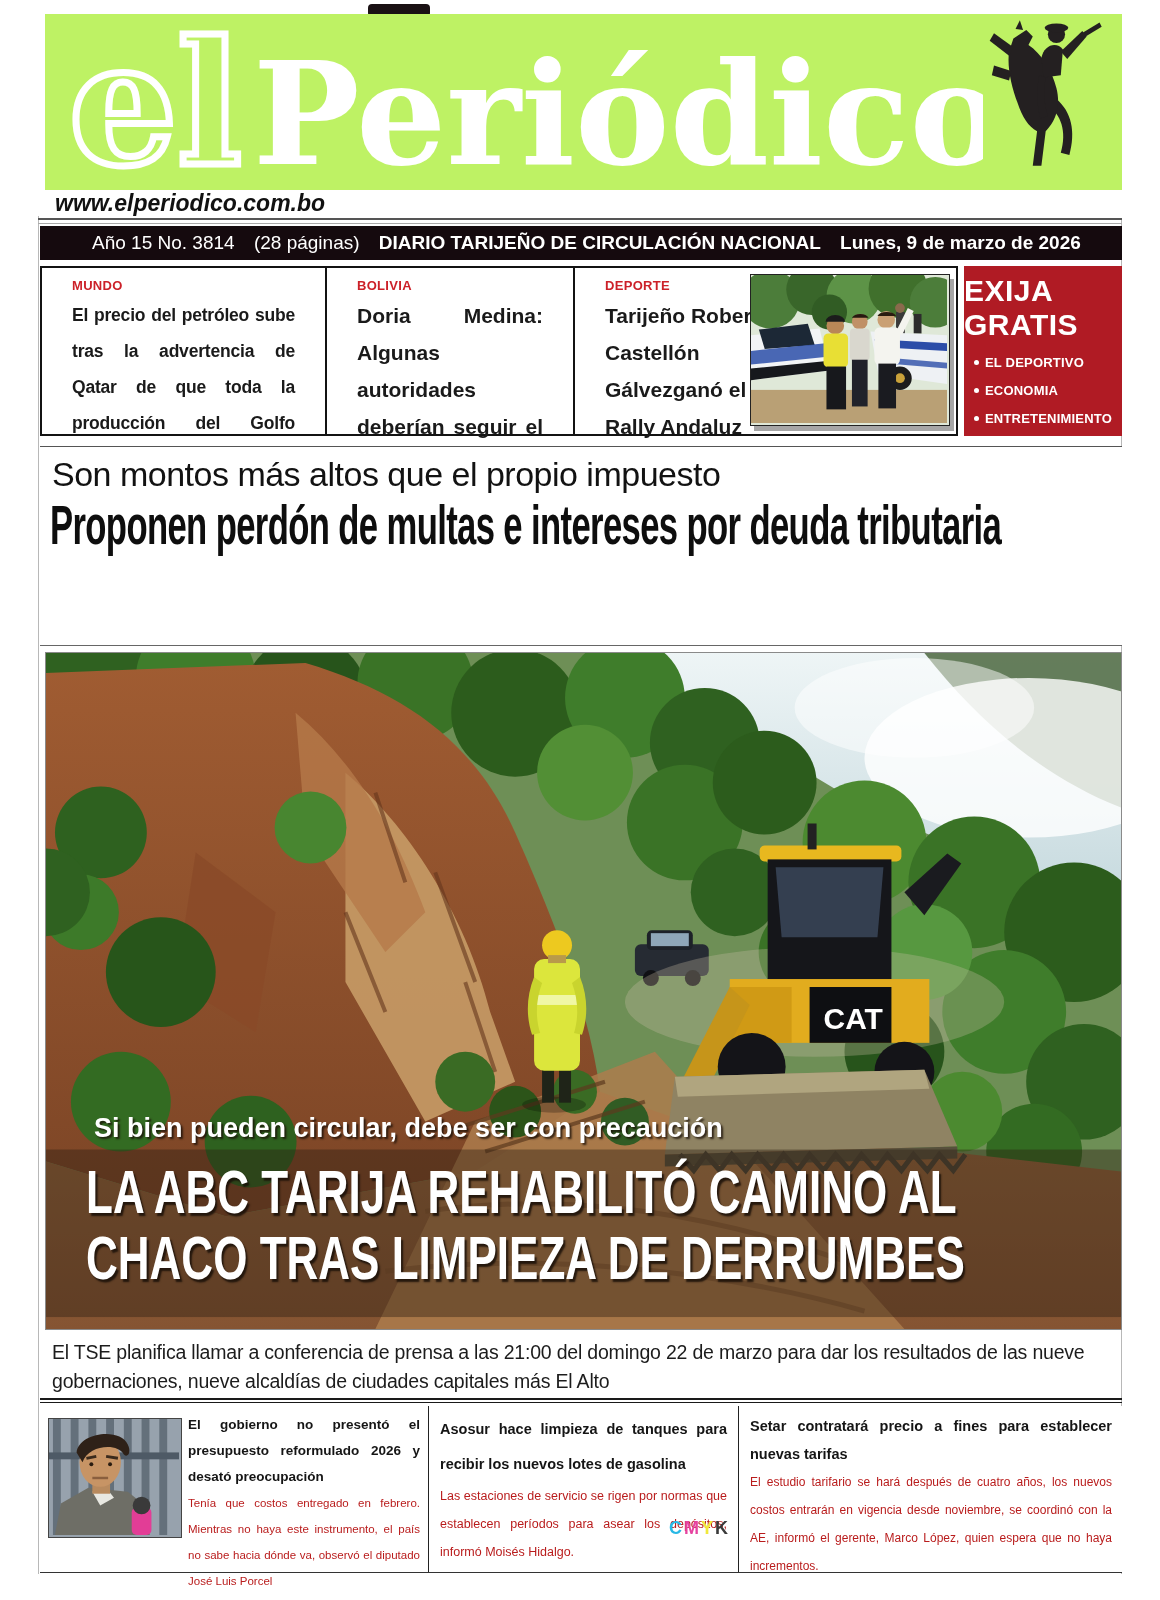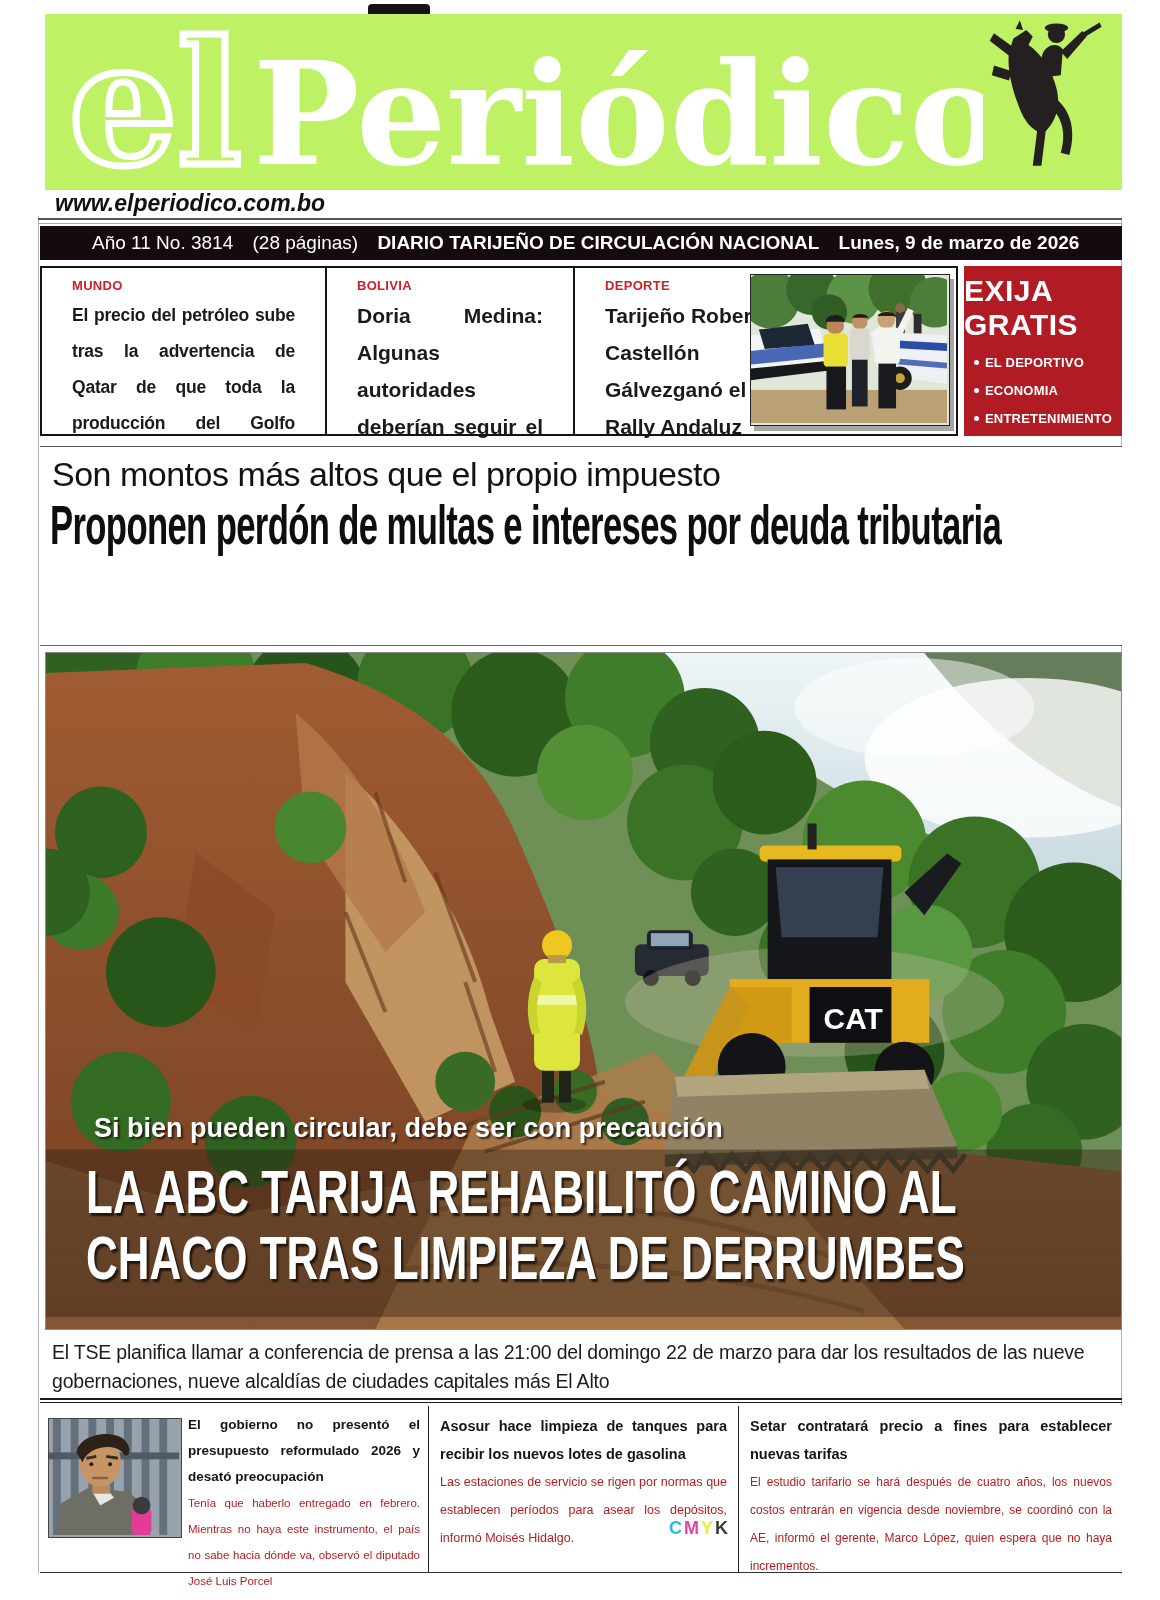--- a/index.html
+++ b/index.html
@@ -69,21 +69,21 @@
   .vsep1{position:absolute;left:388px;top:0;width:1px;height:100%;background:#222;}
   .vsep2{position:absolute;left:698px;top:0;width:1px;height:100%;background:#222;}
   .story-photo{position:absolute;left:8px;top:12px;width:132px;height:118px;border:1px solid #444;background:#97a2ad;}
   .col{position:absolute;top:6px;}
   .col-h{font-weight:bold;text-align:justify;color:#151515;}
   .col-b{text-align:justify;color:#b91c1c;}
   .col1{left:148px;width:232px;}
   .col1 .col-h{font-size:13.5px;line-height:26px;}
   .col1 .col-b{font-size:11.5px;line-height:26px;}
   .col2{left:400px;width:287px;}
-  .col2 .col-h{font-size:14.5px;line-height:28px;}
+  .col2 .col-h{font-size:14.5px;line-height:35px;}
   .col2 .col-b{font-size:12.5px;line-height:28px;}
   .col3{left:710px;width:362px;}
   .col3 .col-h{font-size:14.5px;line-height:28px;}
   .col3 .col-b{font-size:12px;line-height:28px;}
   .bottom-border{left:40px;top:1572px;width:1082px;height:1px;background:#333;}
 
   .cmyk{left:590px;top:1518px;width:140px;text-align:right;font-size:18px;font-weight:bold;letter-spacing:2px;}
   .cmyk .c{color:#29b8e5;} .cmyk .m{color:#e643a0;} .cmyk .y{color:#f0e83c;} .cmyk .k{color:#3a3a3a;}
 </style>
 </head>
@@ -117,21 +117,21 @@
       </g>
     </svg>
   </div>
 
   <div class="abs url-row">
     <div class="url-text">www.elperiodico.com.bo</div>
   </div>
   <div class="abs double-rule"></div>
 
   <div class="abs infobar">
-    <span>Año 11 No. 3814</span>
+    <span>Año 15 No. 3814</span>
     <span>(28 páginas)</span>
     <span class="b">DIARIO TARIJEÑO DE CIRCULACIÓN NACIONAL</span>
     <span class="b">Lunes, 9 de marzo de 2026</span>
   </div>
 
   <div class="abs strip">
     <div class="strip-sep1"></div>
     <div class="strip-sep2"></div>
 
     <div class="cell cell-mundo">
@@ -346,21 +346,21 @@
         <circle cx="43" cy="46" r="2" fill="#2a1c10"></circle>
           <circle cx="62" cy="46" r="2" fill="#2a1c10"></circle>
         <path d="M44,60 L60,60" stroke="#8a5f3e" stroke-width="2.5"></path>
         <rect x="84" y="90" width="20" height="28" rx="5" fill="#e23d96"></rect>
         <circle cx="94" cy="88" r="9" fill="#3a3a3a"></circle>
       </svg>
     </div>
 
     <div class="col col1">
       <div class="col-h">El gobierno no presentó el presupuesto reformulado 2026 y desató preocupación</div>
-      <div class="col-b">Tenía que haberlo entregado en febrero. Mientras no haya este instrumento, el país no sabe hacia dónde va, observó el diputado José Luis Porcel</div>
+      <div class="col-b">Tenía que costos entregado en febrero. Mientras no haya este instrumento, el país no sabe hacia dónde va, observó el diputado José Luis Porcel</div>
     </div>
     <div class="col col2">
       <div class="col-h">Asosur hace limpieza de tanques para recibir los nuevos lotes de gasolina</div>
       <div class="col-b">Las estaciones de servicio se rigen por normas que establecen períodos para asear los depósitos, informó Moisés Hidalgo.</div>
     </div>
     <div class="col col3">
       <div class="col-h">Setar contratará precio a fines para establecer nuevas tarifas</div>
       <div class="col-b">El estudio tarifario se hará después de cuatro años, los nuevos costos entrarán en vigencia desde noviembre, se coordinó con la AE, informó el gerente, Marco López, quien espera que no haya incrementos.</div>
     </div>
   </div>

